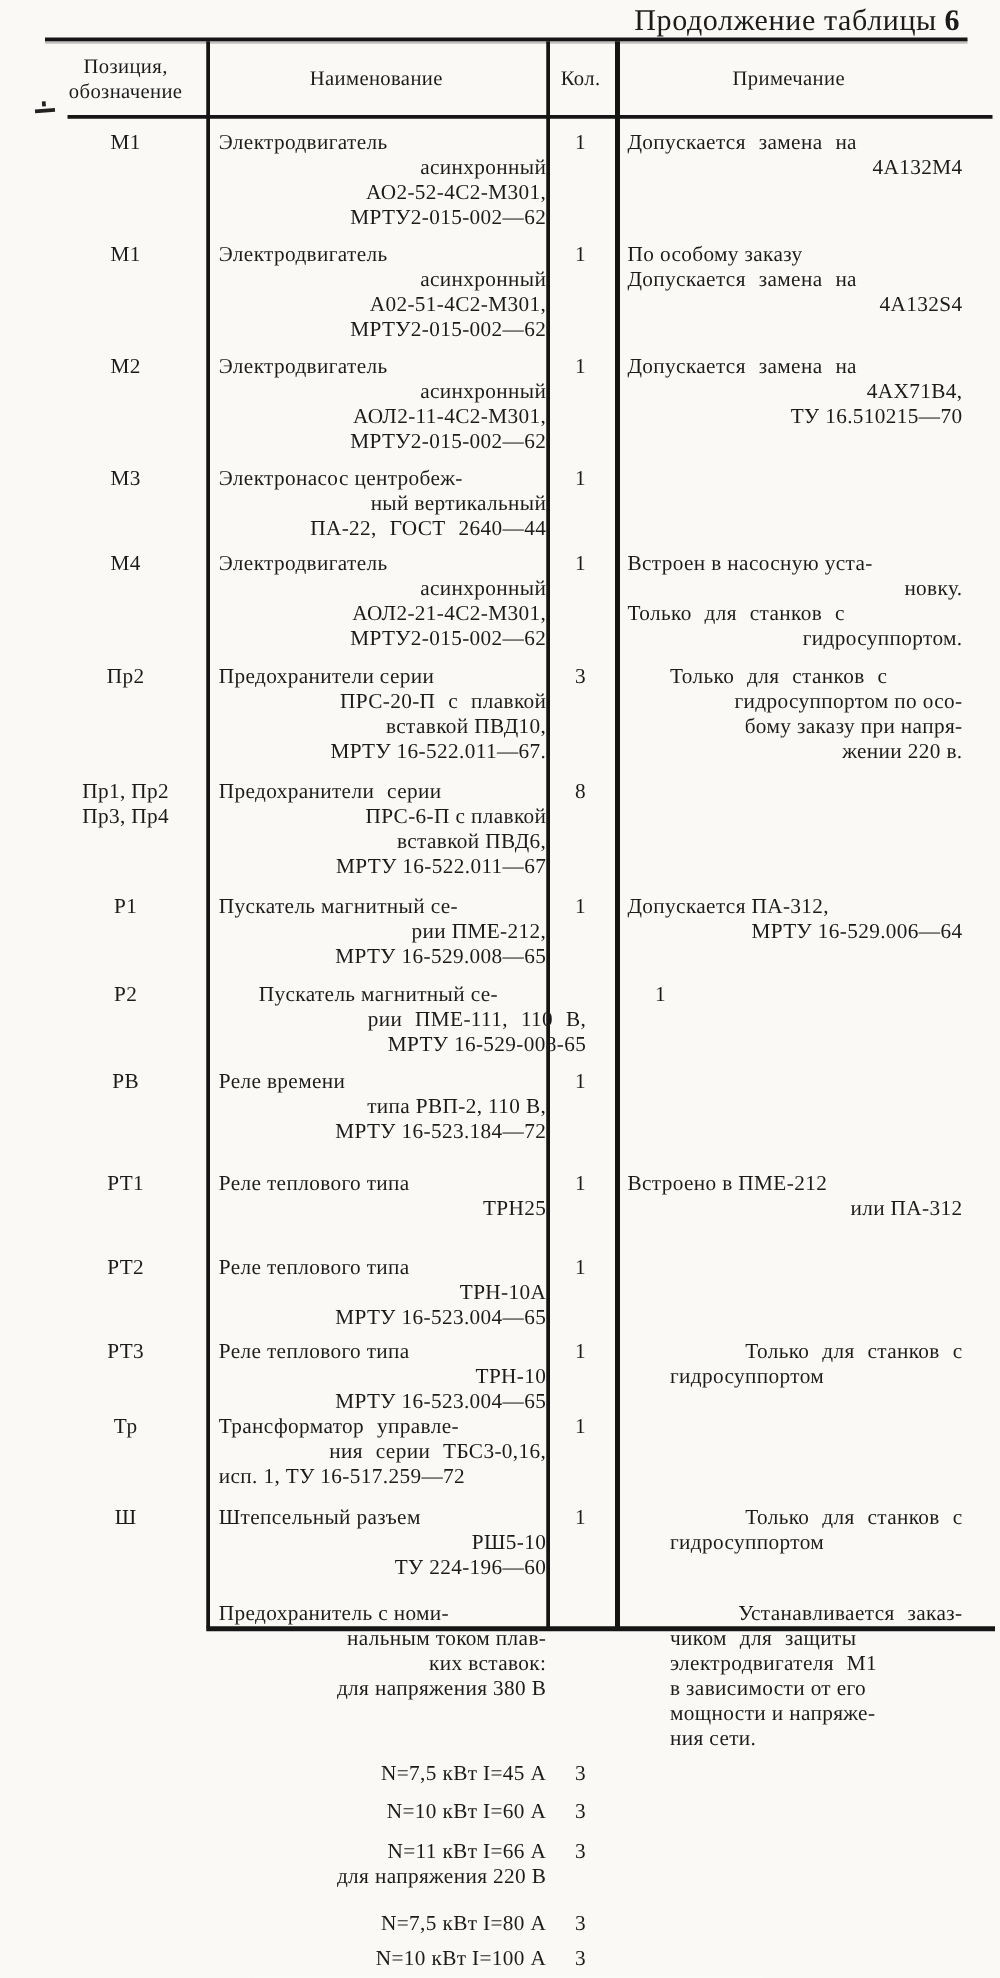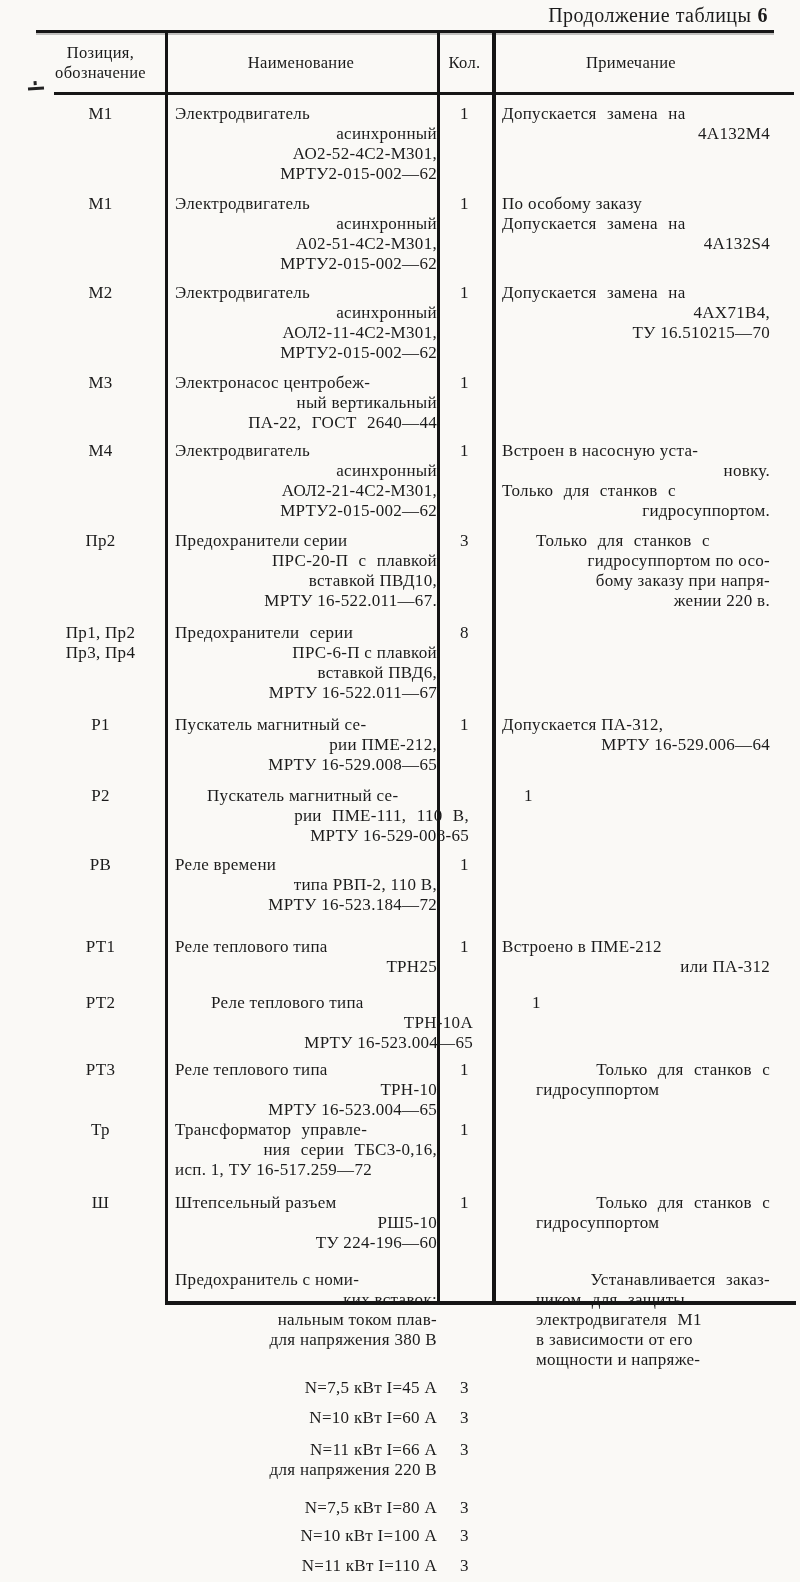--- a/index.html
+++ b/index.html
@@ -7,21 +7,21 @@
     position:relative;
     width:800px;height:1582px;
     background:#faf9f6;
     font-family:"Liberation Serif","DejaVu Serif",serif;
     color:#1b1b1b;
     overflow:hidden;
   }
   
   .caption{
     position:absolute; top:4px; right:32px;
-    font-size:20px; letter-spacing:0.5px; white-space:nowrap;text-align:center;
+    font-size:24px; letter-spacing:0.5px; white-space:nowrap;text-align:center;
   }
   .caption .num{font-weight:bold; margin-left:6px;}
   
   .tbl{
     position:absolute; left:36px; top:30px; width:734px; height:1275px;
   }
   .rule{position:absolute; background:#161616;}
   .rule-top{top:0; left:0; right:-4px; height:3px; box-shadow:0 2px 0 rgba(22,22,22,.25);}
   .rule-mid{top:62px; left:18px; right:-24px; height:3px;}
   .rule-bottom{bottom:0; left:129px; right:-26px; height:4px;}
@@ -240,21 +240,21 @@
           <div class="name">
             <div class="l0">Реле теплового типа</div>
             <div class="l1">ТРН25</div>
           </div>
           <div class="qty">1</div>
           <div class="note">
             <div class="l0">Встроено в ПМЕ-212</div>
             <div class="l1">или ПА-312</div>
           </div>
         </div>
-        <div class="row" style="margin-top: 16px; gap: 36px;">
+        <div class="row" style="margin-top: 27px;">
           <div class="pos">
             <div>РТ2</div>
           </div>
           <div class="name">
             <div class="l0">Реле теплового типа</div>
             <div class="l1">ТРН-10А</div>
             <div class="l1">МРТУ 16-523.004—65</div>
           </div>
           <div class="qty">1</div>
           <div class="note"></div>
@@ -298,31 +298,32 @@
           <div class="qty">1</div>
           <div class="note">
             <div class="l1 sp">Только для станков с</div>
             <div class="l2">гидросуппортом</div>
           </div>
         </div>
         <div class="row" style="margin-top: 17px;">
           <div class="pos"></div>
           <div class="name">
             <div class="l0">Предохранитель с номи-</div>
+            <div class="l1">нальным током плав-</div>
             <div class="l1">ких вставок:</div>
-            <div class="l1">нальным током плав-</div>
             <div class="l1">для напряжения 380 В</div>
           </div>
           <div class="qty"></div>
           <div class="note">
             <div class="l1 sp">Устанавливается заказ-</div>
             <div class="l2 sp">чиком для защиты</div>
             <div class="l2 sp">электродвигателя М1</div>
             <div class="l2">в зависимости от его</div>
             <div class="l2">мощности и напряже-</div>
+            <div class="l2">ния сети.</div>
           </div>
         </div>
         <div class="row" style="margin-top: 8px;">
           <div class="pos"></div>
           <div class="name">
             <div class="l1">N=7,5 кВт  I=45 А</div>
           </div>
           <div class="qty">3</div>
           <div class="note"></div>
         </div>

